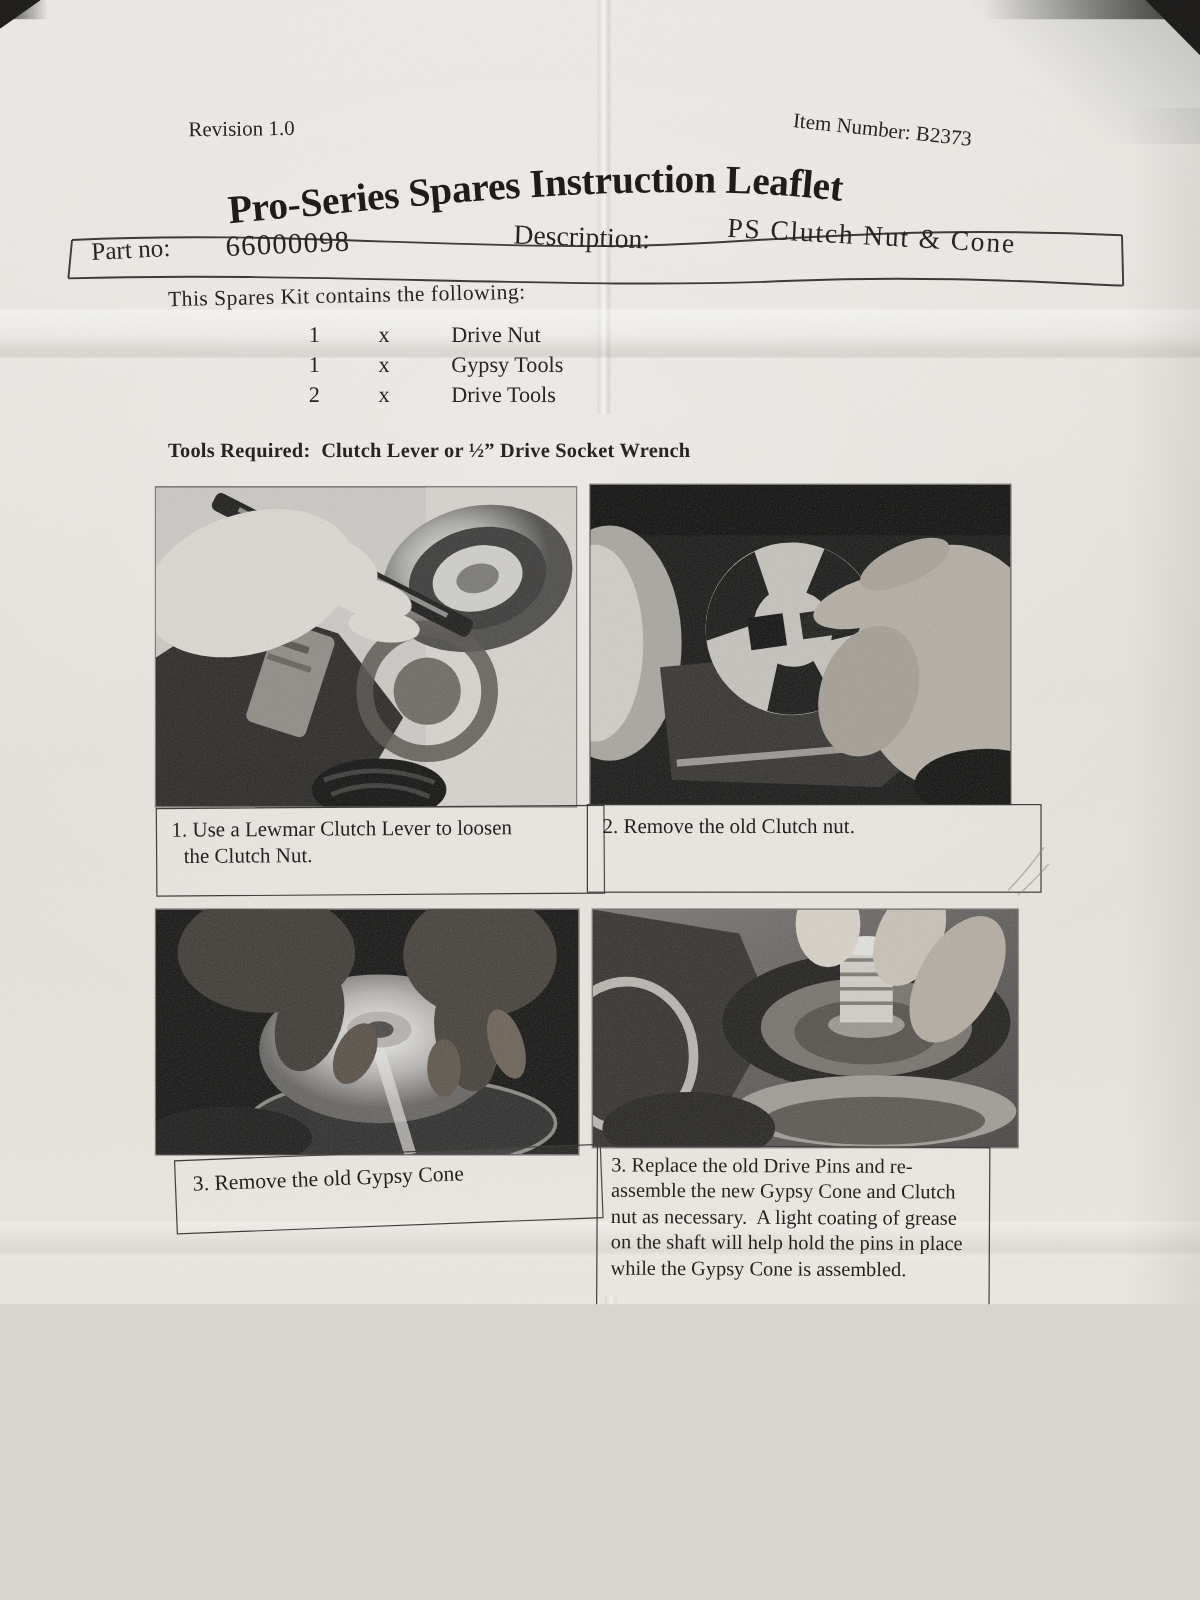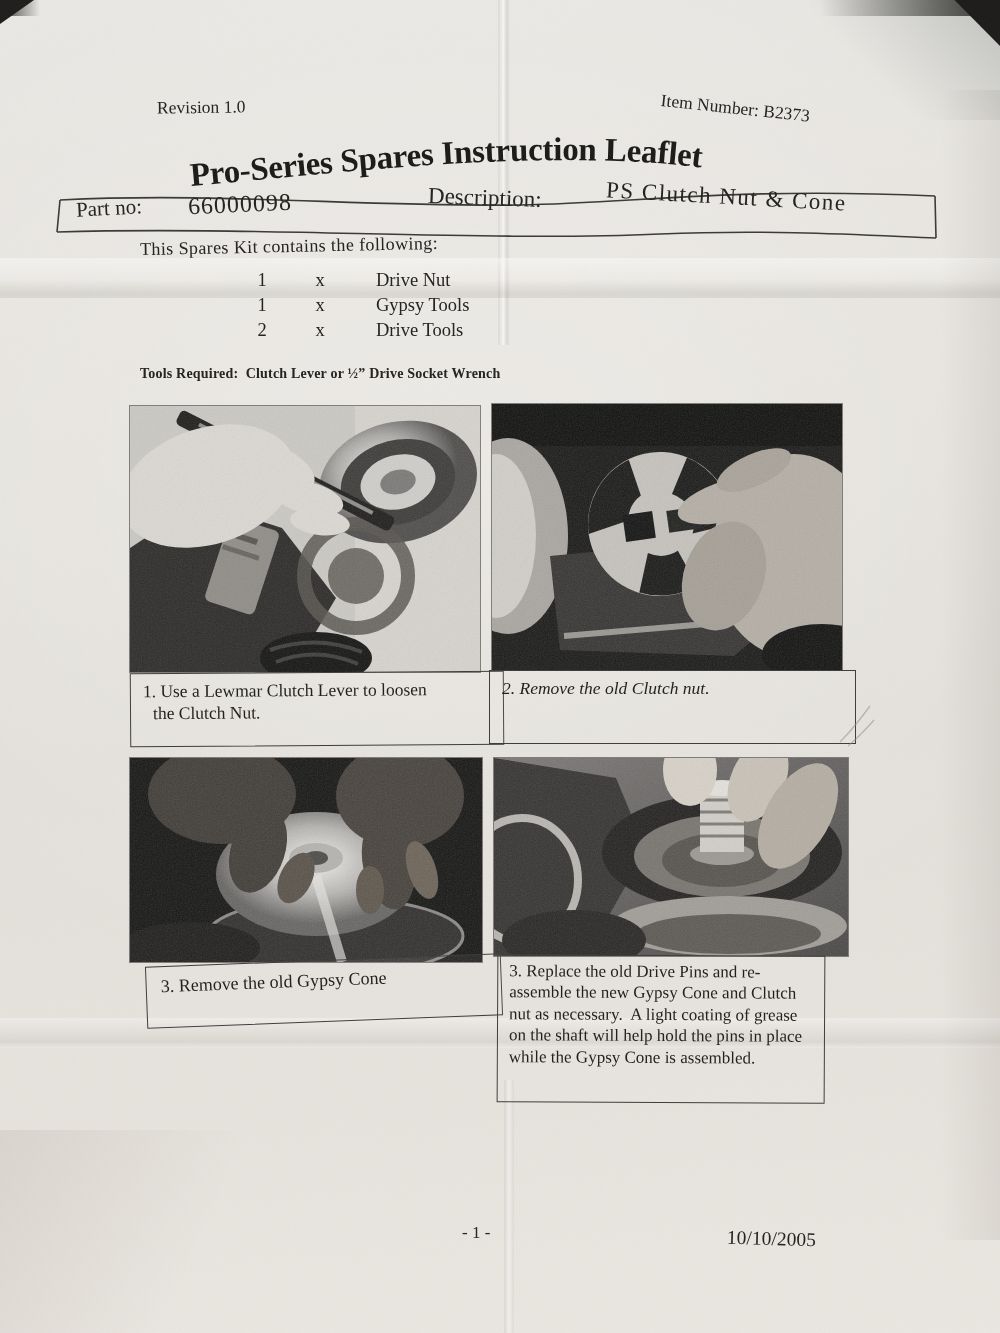--- a/index.html
+++ b/index.html
@@ -1,17 +1,17 @@
 <!DOCTYPE html>
 <html><head>
 <meta charset="utf-8">
 <style>
   html,body{margin:0;padding:0;background:#d8d5d0;}
   .page{
-    position:relative;width:1000px;height:1333px;overflow:hidden;
+    position:relative;width:1000px;height:1087px;overflow:hidden;
     background:
       radial-gradient(1200px 900px at 45% 35%, rgba(255,255,255,0.25), rgba(0,0,0,0) 60%),
       linear-gradient(176deg,#eae8e4 0%, #e7e4df 30%, #e3e0da 55%, #e6e2dc 78%, #eae6e0 100%);
     font-family:"Liberation Serif","DejaVu Serif",serif;
     color:#23211e;
   }
   .abs{position:absolute;}
   .txt{white-space:pre-wrap;}
   
   .fold-v1{left:498px;top:0;width:12px;height:345px;
@@ -42,28 +42,28 @@
   .part-label{left:76px;top:196px;font-size:21px;transform:rotate(-3deg);}
   .part-value{left:188px;top:191px;font-size:24px;letter-spacing:1px;transform:rotate(-2.5deg);}
   .desc-label{left:428px;top:185px;font-size:23px;transform:rotate(2deg);}
   .desc-value{left:606px;top:184px;font-size:23px;letter-spacing:1.5px;transform:rotate(3.2deg);}
   .contains{left:140px;top:236px;font-size:18px;transform:rotate(-1.2deg);letter-spacing:0.4px;}
   
   .kit-row{position:absolute;left:0;width:1000px;height:25px;font-size:18.5px;}
   .kit-qty{position:absolute;left:252px;width:20px;text-align:center;}
   .kit-x{position:absolute;left:312px;width:16px;text-align:center;}
   .kit-name{position:absolute;left:376px;}
-  .tools{left:140px;top:366px;font-size:14px;font-weight:bold;letter-spacing:0.2px;}
+  .tools{left:140px;top:366px;font-size:17px;font-weight:bold;letter-spacing:0.2px;}
   
   .photo{position:absolute;outline:1px solid rgba(40,38,36,0.55);background:#555;}
   .cap{position:absolute;border:1.5px solid #3d3b38;font-size:17.5px;line-height:1.28;
     color:#1f1d1a;background:rgba(255,255,255,0.06);}
   .cap1{left:130px;top:672px;width:340px;height:66px;padding:6px 10px 0 22px;text-indent:-10px;transform:rotate(-0.4deg);}
   .cap1 .txt{display:block;max-width:292px;}
-  .cap2{left:489px;top:670px;width:347px;height:66px;padding:6px 6px 0 12px;font-style:italic;}
+  .cap2{left:489px;top:670px;width:347px;height:66px;padding:6px 18px 0 12px;}
   .cap3{left:146px;top:960px;width:330px;height:52px;padding:8px 10px 0 14px;font-size:18px;transform:rotate(-2.2deg);}
   .cap4{left:497px;top:955px;width:306px;height:141px;padding:5px 9px 0 11px;font-size:17px;line-height:1.26;transform:rotate(0.3deg);}
   
   .pageno{left:462px;top:1223px;font-size:17px;}
   .date{left:727px;top:1228px;font-size:19.5px;transform:rotate(1.5deg);}
   .grain{left:0;top:0;width:1000px;height:1333px;pointer-events:none;opacity:0.05;}
   .pen-mark{left:836px;top:698px;width:40px;height:50px;pointer-events:none;opacity:0.5;}
 </style>
 </head>
 <body>

